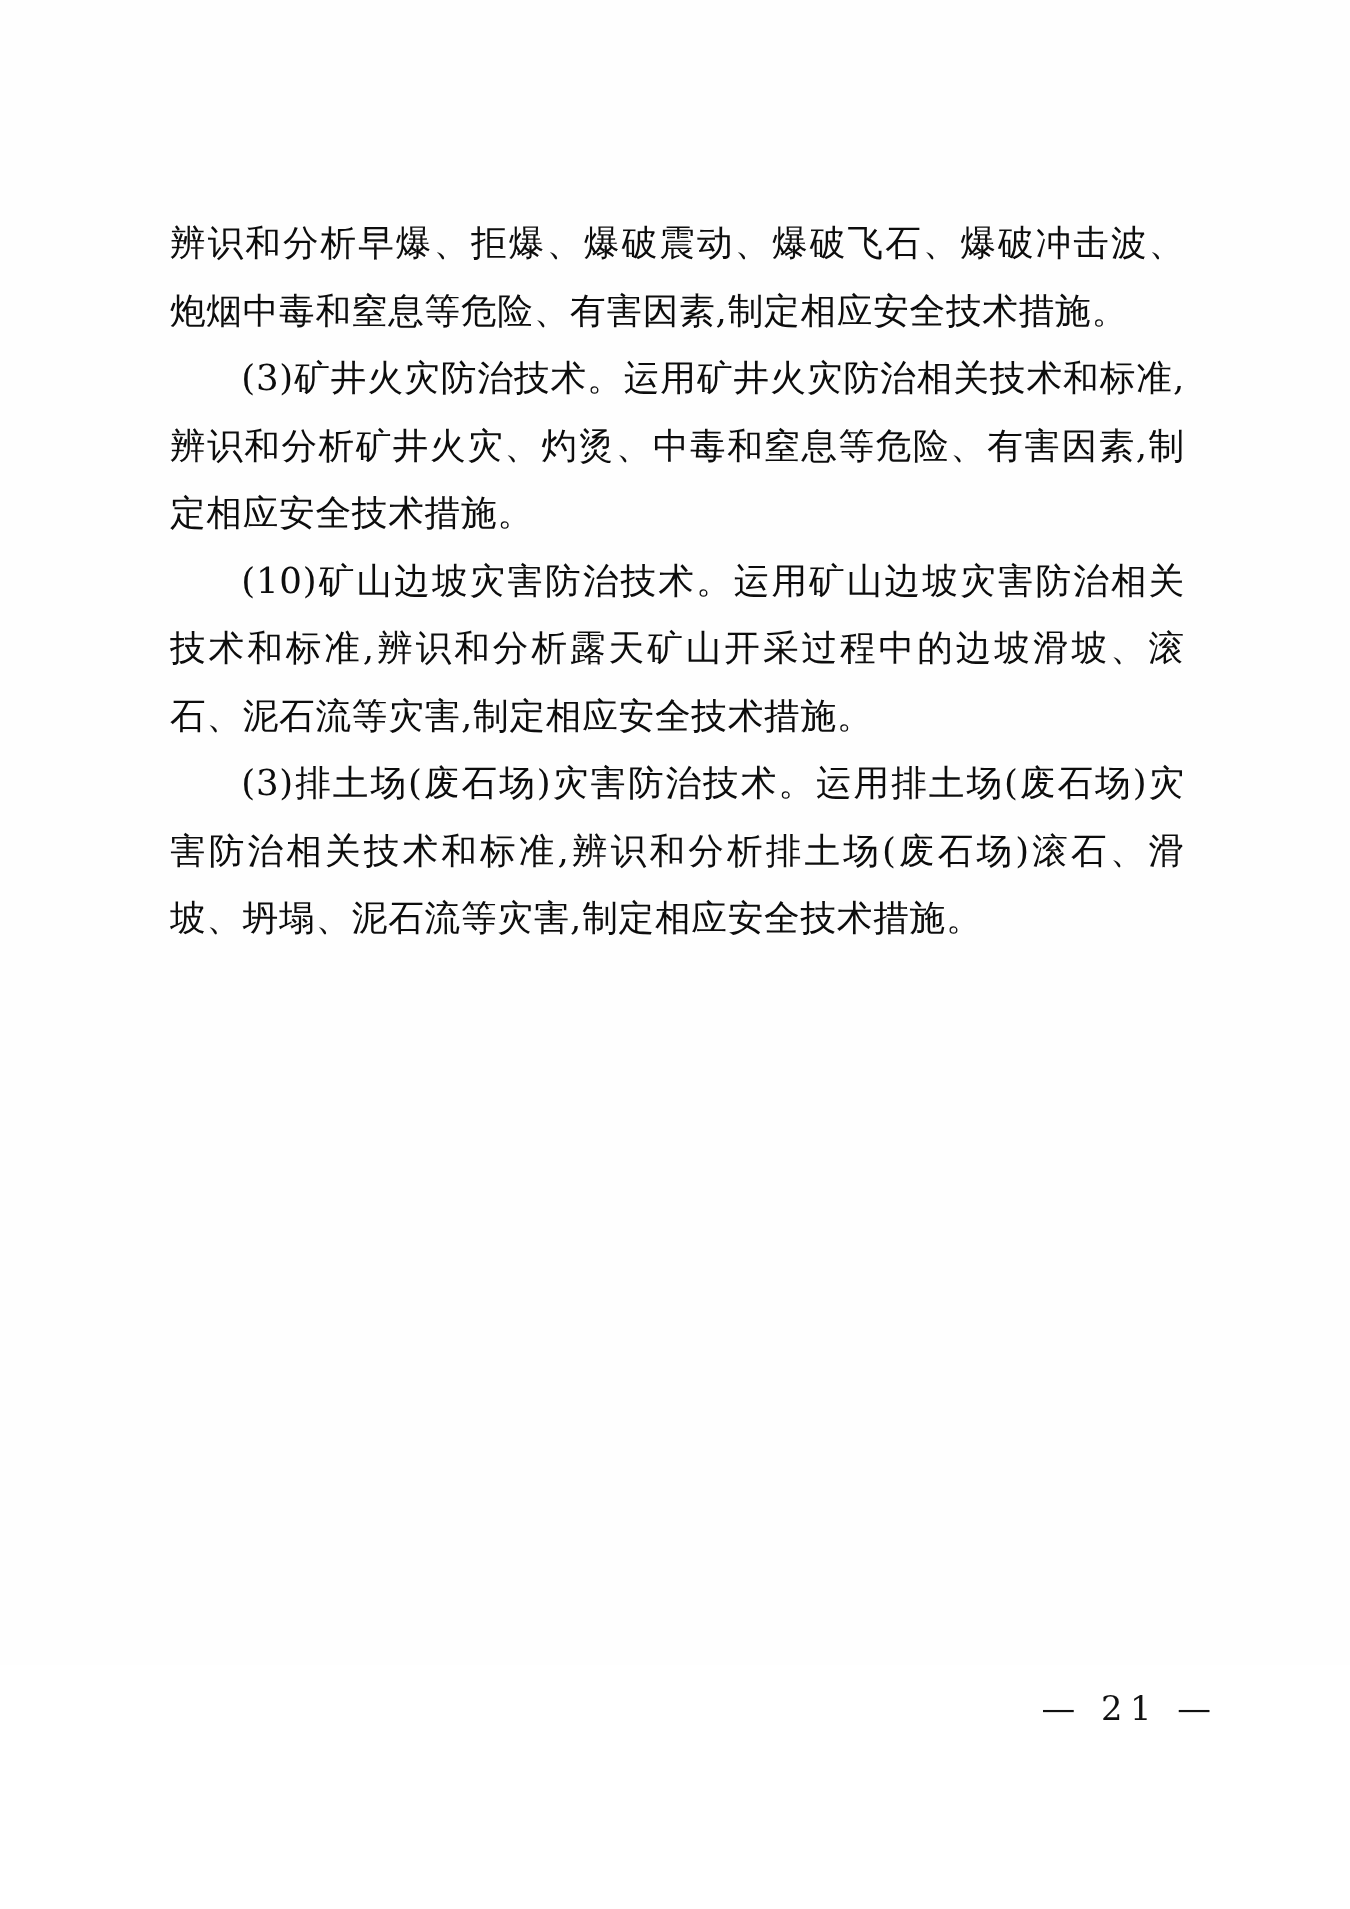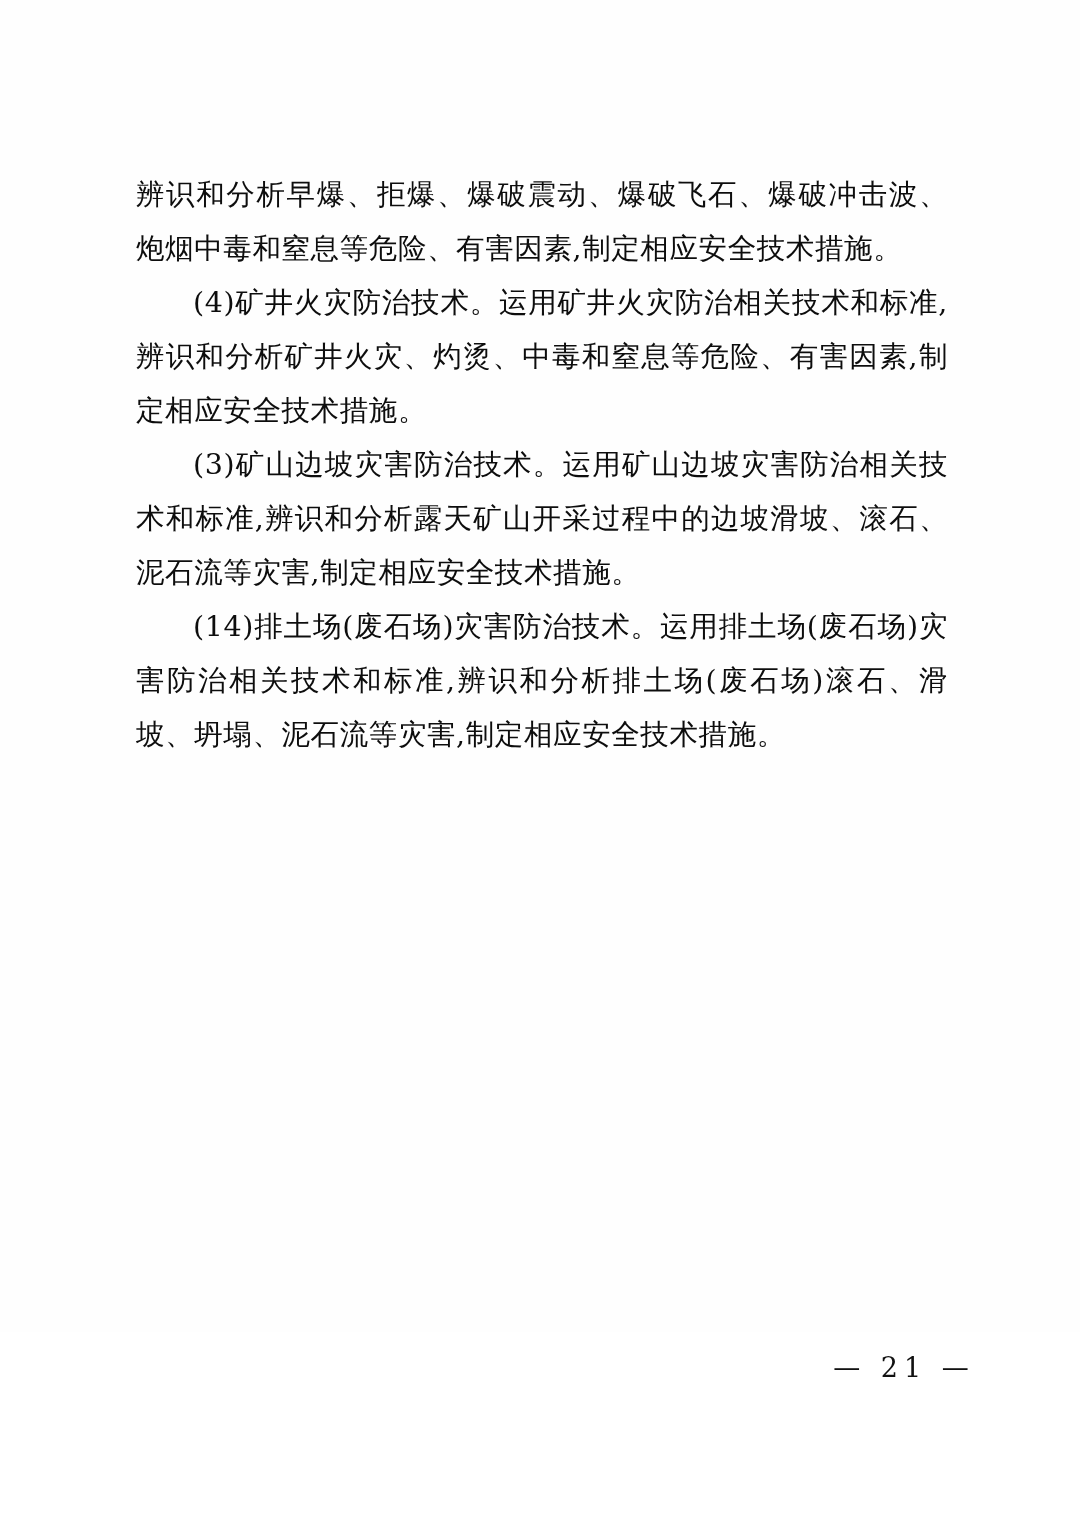--- a/index.html
+++ b/index.html
@@ -59,20 +59,20 @@
     color: #111111;
     font-family: "DejaVu Serif", "Liberation Serif", serif;
   }
 </style>
 </head>
 <body>
 
 <div class="page">
   <div class="content">
     <p class="para">辨识和分析早爆、拒爆、爆破震动、爆破飞石、爆破冲击波、炮烟中毒和窒息等危险、有害因素,制定相应安全技术措施。</p>
-    <p class="para indent">(4)矿井火灾防治技术。运用矿井火灾防治相关技术和标准,辨识和分析矿井火灾、灼烫、中毒和窒息等危险、有害因素,制定相应安全技术措施。</p>
-    <p class="para indent">(3)矿山边坡灾害防治技术。运用矿山边坡灾害防治相关技术和标准,辨识和分析露天矿山开采过程中的边坡滑坡、滚石、泥石流等灾害,制定相应安全技术措施。</p>
-    <p class="para indent">(14)排土场(废石场)灾害防治技术。运用排土场(废石场)灾害防治相关技术和标准,辨识和分析排土场(废石场)滚石、滑坡、坍塌、泥石流等灾害,制定相应安全技术措施。</p>
+    <p class="para indent">(3)矿井火灾防治技术。运用矿井火灾防治相关技术和标准,辨识和分析矿井火灾、灼烫、中毒和窒息等危险、有害因素,制定相应安全技术措施。</p>
+    <p class="para indent">(10)矿山边坡灾害防治技术。运用矿山边坡灾害防治相关技术和标准,辨识和分析露天矿山开采过程中的边坡滑坡、滚石、泥石流等灾害,制定相应安全技术措施。</p>
+    <p class="para indent">(3)排土场(废石场)灾害防治技术。运用排土场(废石场)灾害防治相关技术和标准,辨识和分析排土场(废石场)滚石、滑坡、坍塌、泥石流等灾害,制定相应安全技术措施。</p>
   </div>
   <div class="footer">
     <span class="pagenum">— 21 —</span>
   </div>
 </div>
 
 </body></html>

